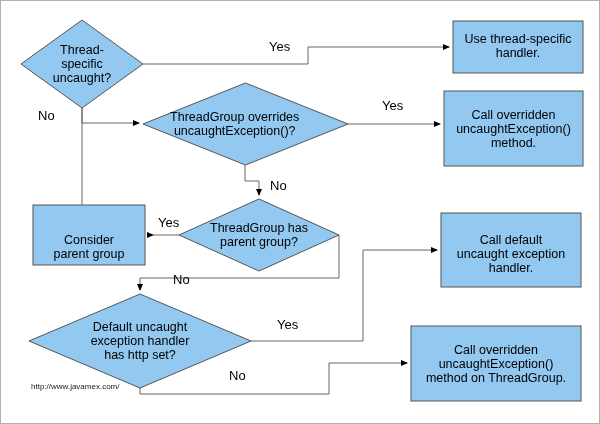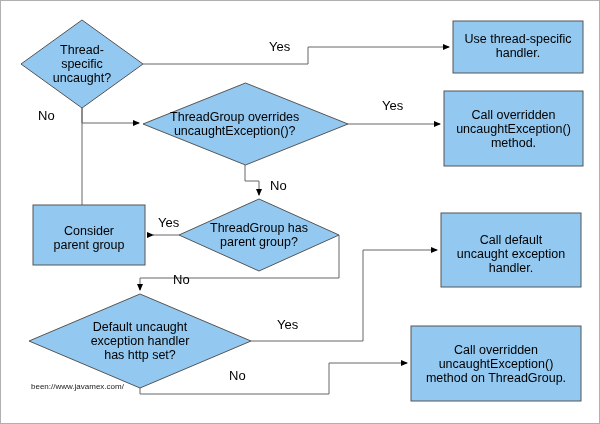--- a/index.html
+++ b/index.html
@@ -98,29 +98,29 @@
       <div class="edge-label" style="left: 228px; top: 368px;">No</div>
       <div class="node-label" style="left: 39.52px; top: 19px; width: 82.96px; height: 88px;">Thread-specific
 uncaught?</div>
       <div class="node-label" style="left: 456px; top: 20px; width: 122px; height: 49px;">Use thread-specific
 handler.</div>
       <div class="node-label" style="left: 164px; top: 82px; width: 139.4px; height: 82px;">ThreadGroup overrides
 uncaughtException()?</div>
       <div class="node-label" style="left: 447px; top: 90px; width: 131px; height: 75px;">Call overridden
 uncaughtException()
 method.</div>
-      <div class="node-label" style="left: 36px; top: 207px; width: 104px; height: 60px;">Consider
+      <div class="node-label" style="left: 36px; top: 216px; width: 104px; height: 60px;">Consider
 parent group</div>
       <div class="node-label" style="left: 203.6px; top: 198px; width: 108.8px; height: 72px; text-align: center;">ThreadGroup has
 parent group?</div>
       <div class="node-label" style="left: 444px; top: 212px; width: 132px; height: 82px;">Call default
 uncaught exception
 handler.</div>
       <div class="node-label" style="left: 63.52px; top: 293px; width: 150.96px; height: 94px;">Default uncaught
 exception handler
 has http set?</div>
       <div class="node-label" style="left: 414px; top: 325px; width: 162px; height: 75px;">Call overridden
 uncaughtException()
 method on ThreadGroup.</div>
     </div>
 
-  <div class="watermark" style="left:30px; top:381px;">been://www.javamex.com/</div>
+  <div class="watermark" style="left:30px; top:381px;">http://www.javamex.com/</div>
 </div>
 
 </body></html>

